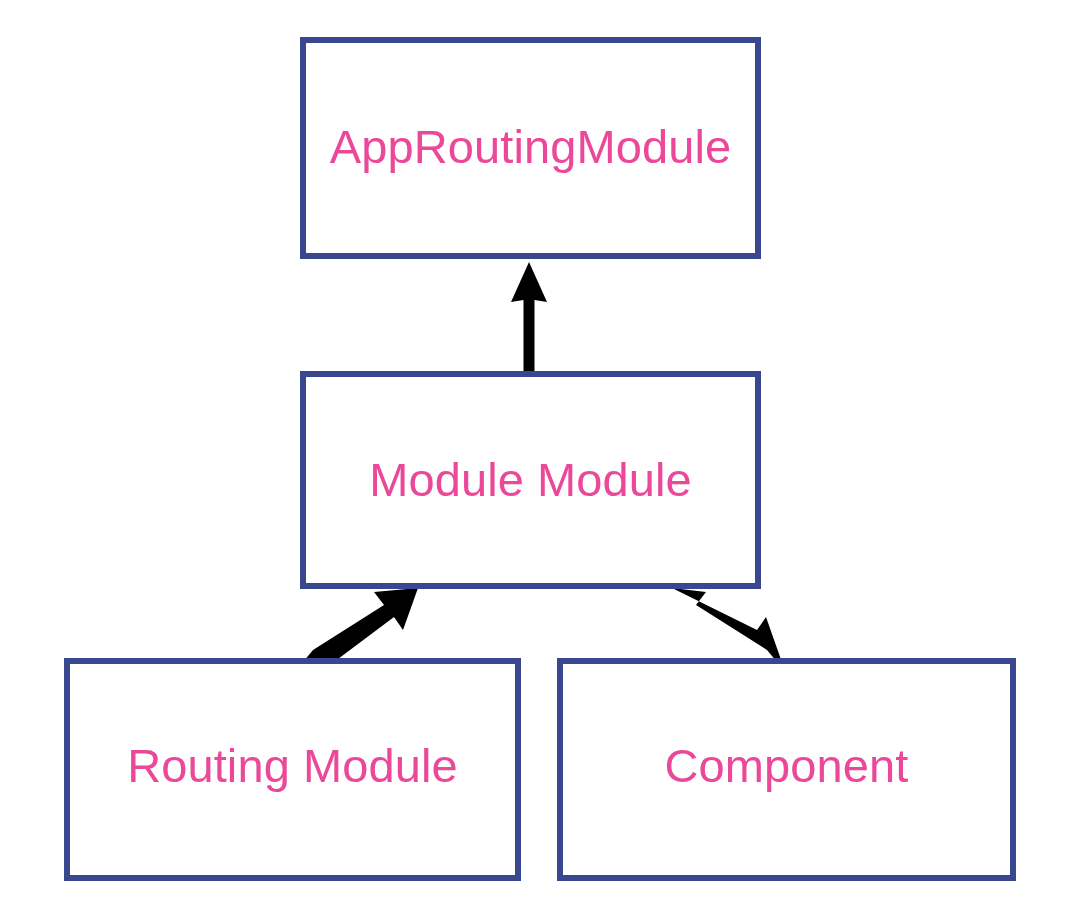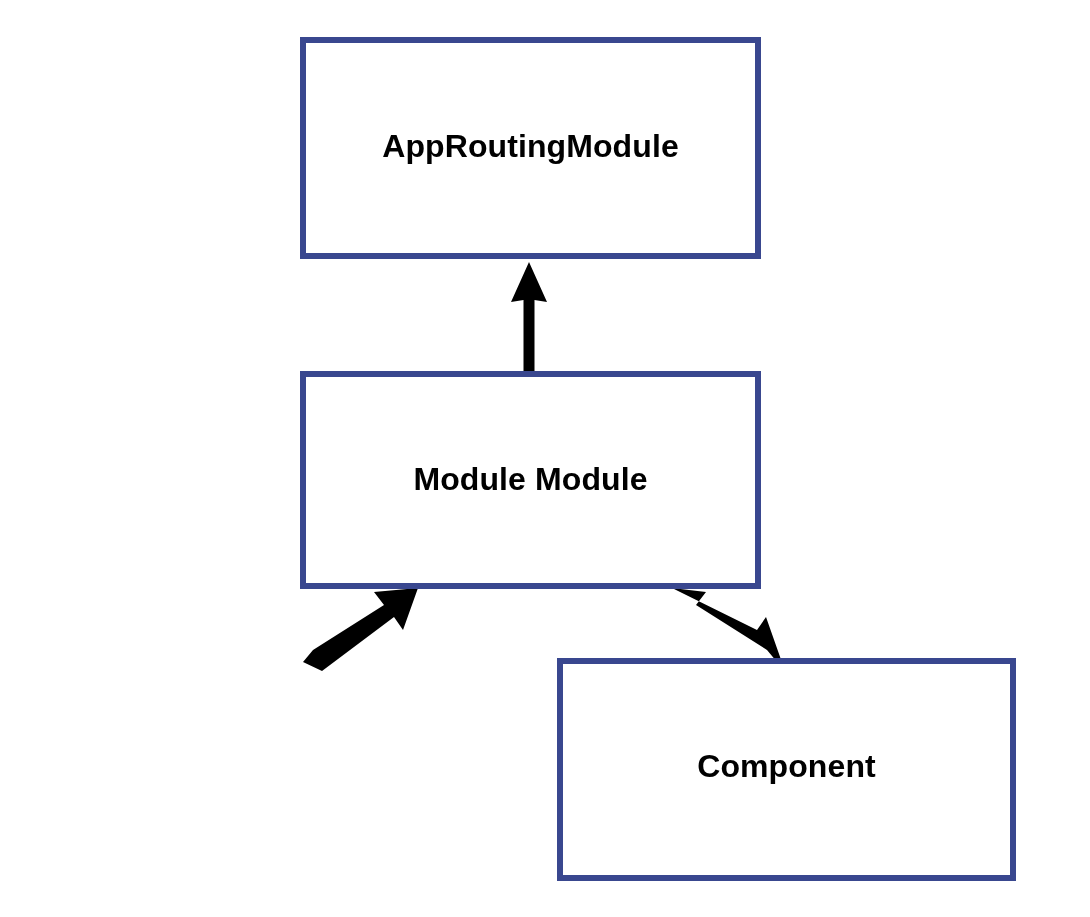--- a/index.html
+++ b/index.html
@@ -29,23 +29,23 @@
     box-sizing: border-box;
     background: #ffffff;
     border: 6px solid #39478f;
     display: flex;
     align-items: center;
     justify-content: center;
     z-index: 2;
   }
   .node-label {
     font-family: "Liberation Sans", sans-serif;
-    font-size: 32px;
-    font-weight: 700;
-    color: #000000;
+    font-size: 47px;
+    font-weight: 400;
+    color: #ec4899;
     line-height: 1;
     letter-spacing: 0.1px;
     white-space: nowrap;
     user-select: none;
   }
   
   #node-app-routing-module {
     left: 300px;
     top: 37px;
     width: 461px;
@@ -96,18 +96,21 @@
   </svg>
 
   <div class="node-box" id="node-app-routing-module">
     <span class="node-label">AppRoutingModule</span>
   </div>
 
   <div class="node-box" id="node-feature-module">
     <span class="node-label">Module Module</span>
   </div>
 
+  <div class="node-box" id="node-routing-module">
+    <span class="node-label">Routing Module</span>
+  </div>
 
   <div class="node-box" id="node-component">
     <span class="node-label">Component</span>
   </div>
 
 </div>
 
 </body></html>

